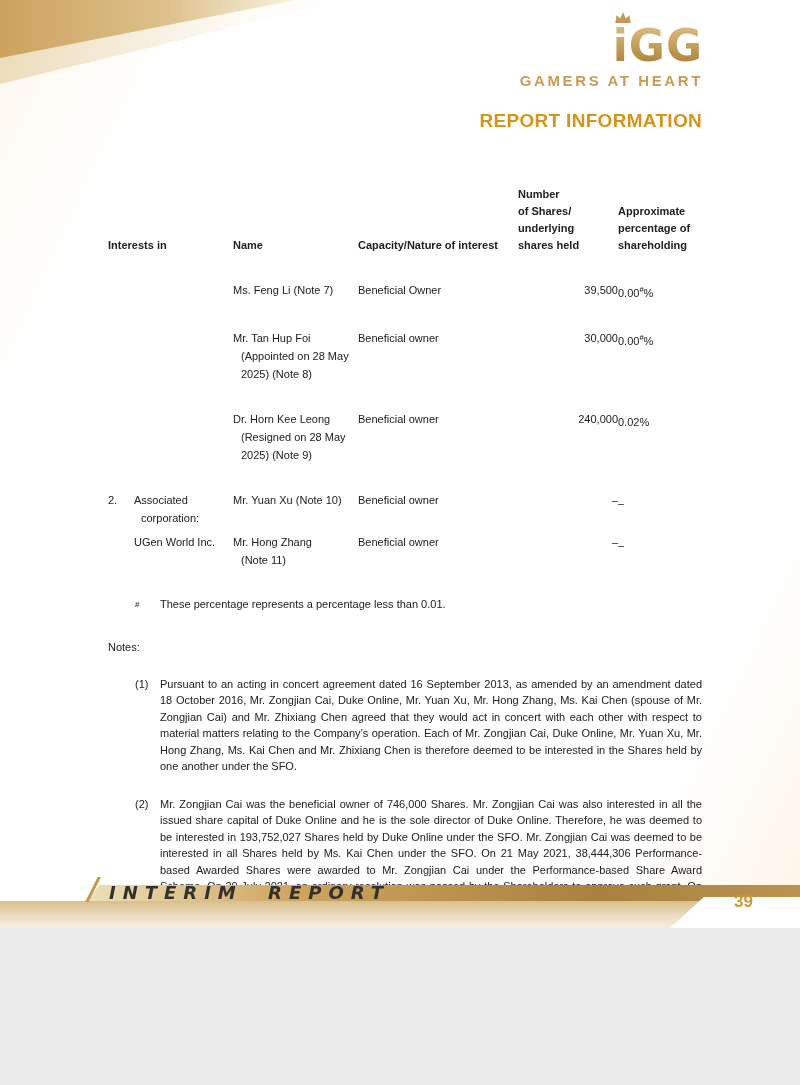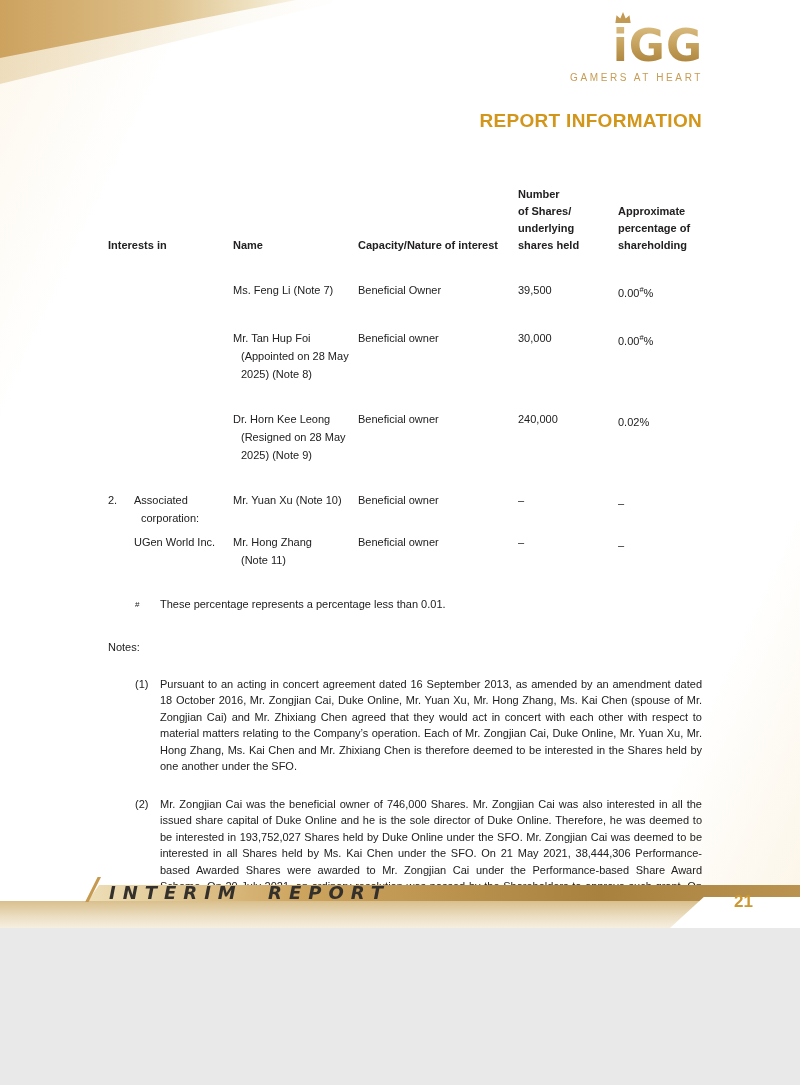--- a/index.html
+++ b/index.html
@@ -27,21 +27,21 @@
   .logo { position:absolute; top:24px; right:97px; text-align:right; }
   .logo-text {
     display:inline-block; position:relative;
     font-weight:bold; font-size:44px; line-height:1; letter-spacing:1px;
     background:linear-gradient(180deg,#dcbf85 0%, #c6a35e 45%, #a77c34 100%);
     -webkit-background-clip:text; background-clip:text; color:transparent;
     font-family:"DejaVu Sans","Liberation Sans",sans-serif;
   }
   .crown { position:absolute; left:1px; top:-13px; width:18px; height:13px; }
   .logo-tagline {
-    margin-top:4px; font-size:10px; letter-spacing:2.6px; font-weight:normal;
+    margin-top:4px; font-size:15px; letter-spacing:2.6px; font-weight:bold;
     color:#c79c54;
   }
 
   
   .heading {
     position:absolute; top:110px; right:98px;
     font-size:19px; font-weight:bold; letter-spacing:.3px; color:#d2961b;
   }
 
   
@@ -49,21 +49,21 @@
 
   .t-grid { display:grid; grid-template-columns:125px 125px 160px 100px 84px; }
   .t-head { align-items:end; font-weight:bold; line-height:17px; }
   .t-head .c4, .t-head .c5 { text-align:left; white-space:pre-line; }
   .t-row { margin-top:27px; line-height:18px; }
   .t-row.tight { margin-top:6px; }
   .c1 { display:flex; }
   .rnum { width:26px; flex:none; }
   .rint { white-space:pre-line; padding-left:7px; text-indent:-7px; }
   .c2 { white-space:pre-line; padding-left:8px; text-indent:-8px; padding-right:6px; }
-  .c4 { text-align:left; }
+  .c4 { text-align:right; }
   .c5 { }
   .c5 sup { font-size:7.5px; vertical-align:super; }
 
   
   .footnote { display:flex; margin-top:27px; line-height:16px; }
   .fn-marker { margin-left:27px; width:25px; flex:none; font-size:8px; padding-top:1px; }
   .notes-title { margin-top:26px; line-height:16px; }
   .note { display:flex; margin-top:21px; line-height:16.5px; }
   .note-num { margin-left:27px; width:25px; flex:none; }
   .note-text { flex:1; text-align:justify; }
@@ -211,16 +211,16 @@
   </div>
 
   <div class="footer">
     <div class="footer-stripe"></div>
     <div class="bottom-strip"></div>
     <div class="corner-br"></div>
     <div class="footer-text">
       <span class="f-sep">/</span>
       <span class="f-report">INTERIM REPORT</span>
     </div>
-    <div class="page-num">21</div>
+    <div class="page-num">39</div>
   </div>
 
 </div>
 
 </body></html>

